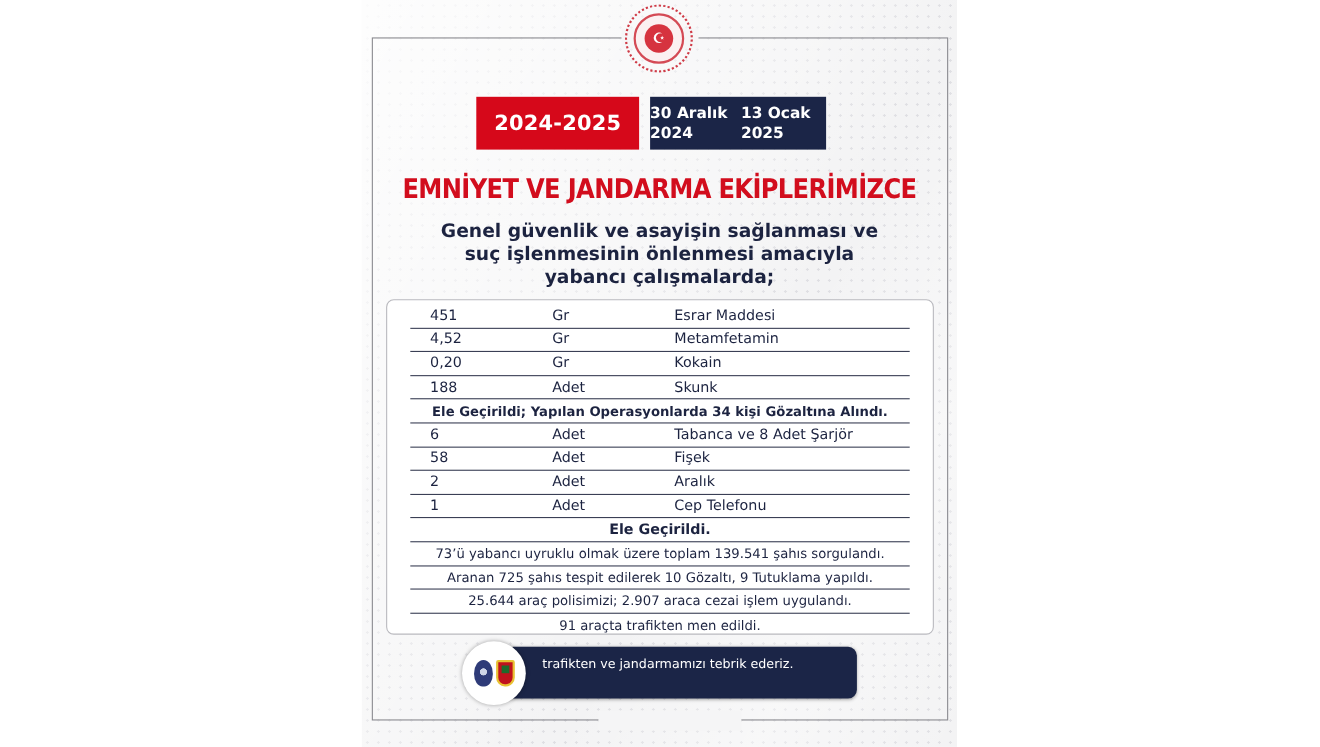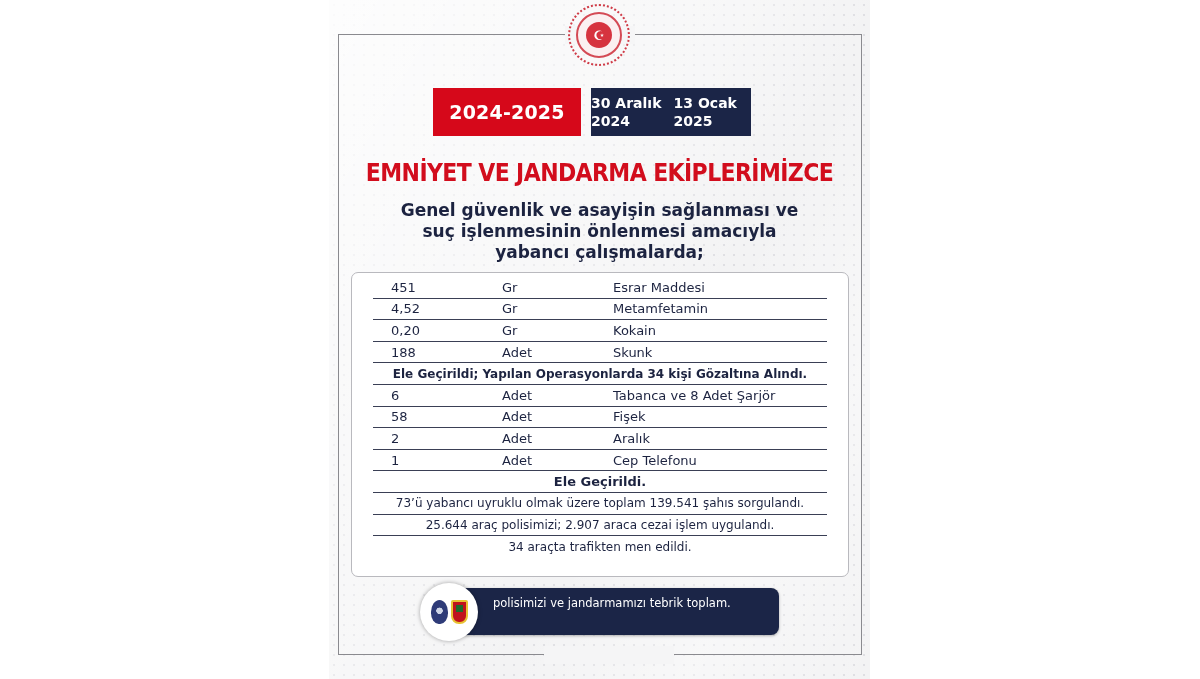--- a/index.html
+++ b/index.html
@@ -176,35 +176,40 @@
       </div>
       <div class="row center bold-all big">Ele Geçirildi.</div>
 
       <div class="row center">
         <span>
           <b>73</b><span>’ü yabancı uyruklu olmak üzere toplam </span><b>139.541</b><span> şahıs sorgulandı.</span>
         </span>
       </div>
       <div class="row center">
         <span>
+          <span>Aranan </span><b>725</b><span> şahıs tespit edilerek </span><b>10 Gözaltı</b><span>, </span><b>9 Tutuklama</b><span> yapıldı.</span>
+        </span>
+      </div>
+      <div class="row center">
+        <span>
           <b>25.644</b><span> araç polisimizi; </span><b>2.907</b><span> araca cezai işlem uygulandı.</span>
         </span>
       </div>
       <div class="row center last">
         <span>
-          <b>34</b><span> araçta trafikten men edildi.</span>
+          <b>91</b><span> araçta trafikten men edildi.</span>
         </span>
       </div>
     </div>
   </div>
 
   <div class="badge-circle">
     <span class="police-emblem"></span>
     <span class="jandarma-emblem"></span>
   </div>
   <div class="thanks-pill">
-    <div>polisimizi ve jandarmamızı tebrik toplam.</div>
+    <div>trafikten ve jandarmamızı tebrik ederiz.</div>
   </div>
 
   <div class="footer-url">
     <span>www.</span><b>bingol</b><span>.gov.tr</span>
   </div>
 </div>
 
 </body></html>

